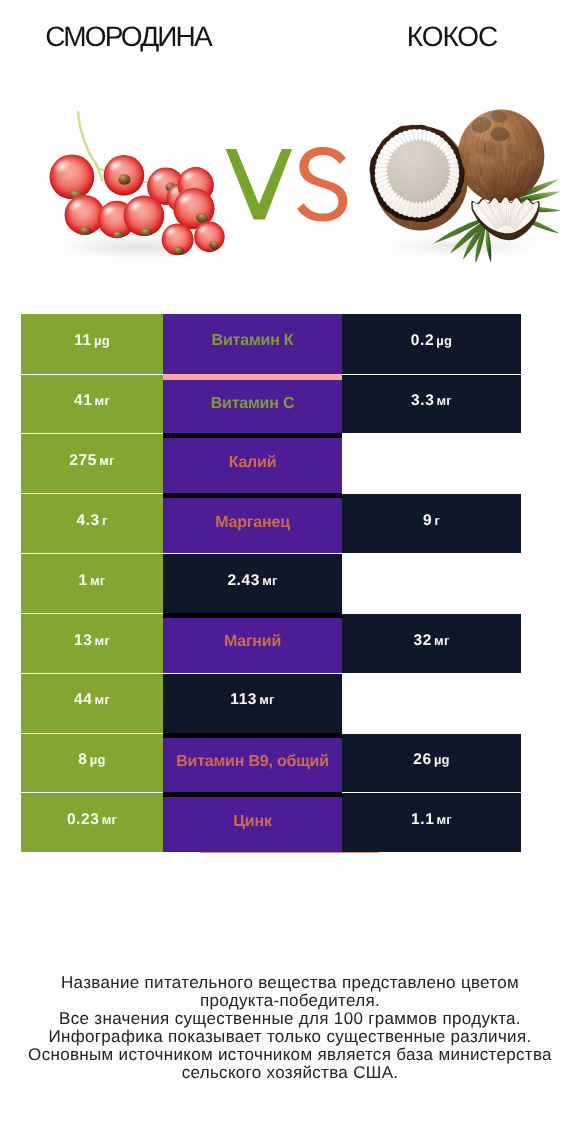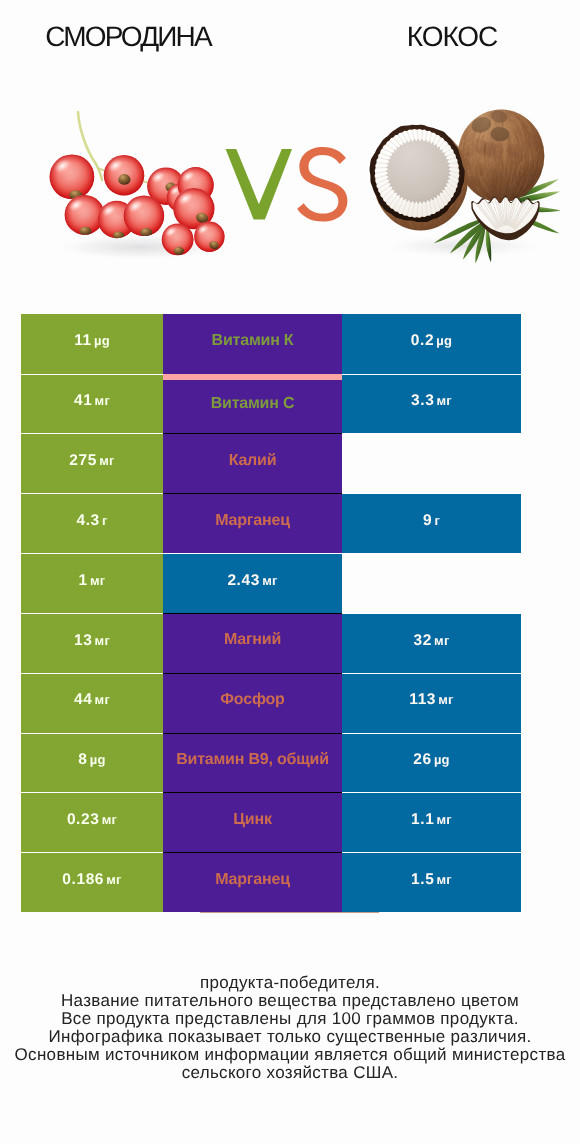--- a/index.html
+++ b/index.html
@@ -19,25 +19,25 @@
   #currant-svg{left:40px;top:100px;}
   #coconut-svg{left:363px;top:100px;}
   #vs-svg{left:222px;top:142px;}
 
   
   .table{position:absolute;left:21px;top:313.8px;width:537px;}
   .row{position:relative;height:59.84px;display:flex;}
   .cell{height:100%;display:flex;align-items:center;justify-content:center;box-sizing:border-box;}
   .cell.left{width:142px;background:#82a631;color:#fbffef;}
   .cell.mid{width:179px;background:#4c1d95;}
-  .cell.right{width:179px;background:#0369a1;color:#fff9f4;}
+  .cell.right{width:179px;background:#0f172a;color:#fff9f4;}
   .row .cell.left,.row .cell.right{border-top:1.3px solid #ffffff;}
   .row:first-child .cell.left,.row:first-child .cell.right{border-top:0;}
   .row .cell.mid{border-top:6px solid #fca5a5;}
-  .row.o .cell.mid{border-top:1px solid #000000;}
+  .row.o .cell.mid{border-top:5px solid #000000;}
   .row:first-child .cell.mid{border-top:0;}
   .val{display:inline-block;transform:translateZ(0);font-size:15.5px;letter-spacing:0.6px;font-weight:bold;white-space:nowrap;line-height:1;position:relative;top:-3px;}
   .val .u{font-size:13px;font-weight:bold;margin-left:2.2px;letter-spacing:0.2px;}
   .nut{display:inline-block;transform:translateZ(0);font-size:16px;font-weight:bold;white-space:nowrap;letter-spacing:-0.2px;line-height:1;position:relative;top:-3px;}
   .nut.g{color:#7d9b3c;}
   .nut.o{color:#cc6b4d;}
   .botline{height:1px;width:179px;margin-left:179px;background:#cf9a85;}
 
   
   .footer{transform:translateZ(0);position:absolute;left:0;top:974px;width:580px;text-align:center;
@@ -505,23 +505,20 @@
           <span class="nut o">Магний</span>
         </div>
         <div class="cell right">
           <span class="val">32<span class="u">мг</span></span>
         </div>
       </div>
       <div class="row o">
         <div class="cell left">
           <span class="val">44<span class="u">мг</span></span>
         </div>
-        <div class="cell mid">
-          <span class="nut o">Фосфор</span>
-        </div>
         <div class="cell right">
           <span class="val">113<span class="u">мг</span></span>
         </div>
       </div>
       <div class="row o">
         <div class="cell left">
           <span class="val">8<span class="u">µg</span></span>
         </div>
         <div class="cell mid">
           <span class="nut o">Витамин B9, общий</span>
@@ -532,37 +529,26 @@
       </div>
       <div class="row o">
         <div class="cell left">
           <span class="val">0.23<span class="u">мг</span></span>
         </div>
         <div class="cell mid">
           <span class="nut o">Цинк</span>
         </div>
         <div class="cell right">
           <span class="val">1.1<span class="u">мг</span></span>
-        </div>
-      </div>
-      <div class="row o">
-        <div class="cell left">
-          <span class="val">0.186<span class="u">мг</span></span>
-        </div>
-        <div class="cell mid">
-          <span class="nut o">Марганец</span>
-        </div>
-        <div class="cell right">
-          <span class="val">1.5<span class="u">мг</span></span>
         </div>
       </div>
       <div class="botline"></div>
     </div>
   <div class="footer" id="footer">
+      <div>Название питательного вещества представлено цветом</div>
       <div>продукта-победителя.</div>
-      <div>Название питательного вещества представлено цветом</div>
-      <div>Все продукта представлены для 100 граммов продукта.</div>
+      <div>Все значения существенные для 100 граммов продукта.</div>
       <div>Инфографика показывает только существенные различия.</div>
-      <div>Основным источником информации является общий министерства</div>
+      <div>Основным источником источником является база министерства</div>
       <div>сельского хозяйства США.</div>
     </div>
 
 </div>
 
 </body></html>

